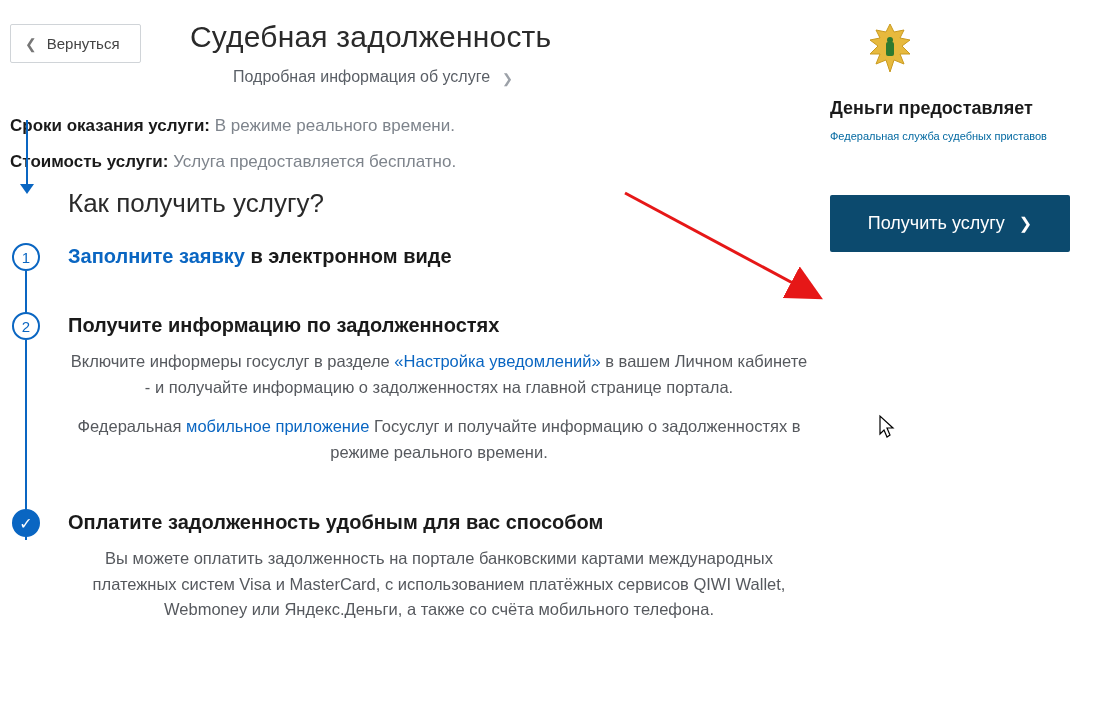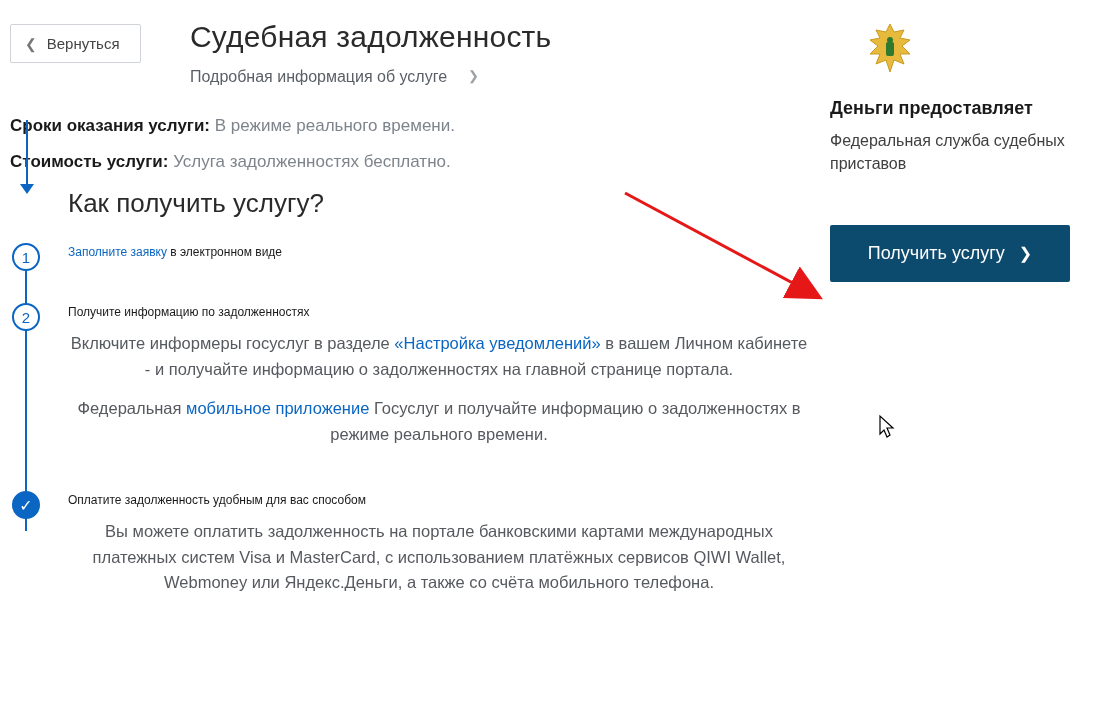--- a/index.html
+++ b/index.html
@@ -48,24 +48,25 @@
     font-size: 30px;
     font-weight: 400;
     color: #2a2a2a;
     margin-bottom: 14px;
     letter-spacing: 0.2px;
   }
   .more-info {
     color: #5a5f66;
     font-size: 16px;
     display: inline-flex;
-    align-items: flex-start;
-    gap: 21px;
+    align-items: flex-end;
+    gap: 12px;
     cursor: pointer;
     margin-bottom: 30px;
+    margin-left: 43px;
   }
   .more-info .chev { font-size: 13px; color:#9ca1a8; }
 
   .meta-block {
     margin-left: -180px; 
     padding-right: 0;
   }
   .meta-line {
     font-size: 17px;
     margin-bottom: 16px;
@@ -118,22 +119,22 @@
     background:#0a66c2; color:#fff; border-color:#0a66c2; font-size:16px;
   }
   .connector {
     position:absolute;
     left:-43px;
     width:2px;
     background:#0a66c2;
     z-index:1;
   }
   .step-title {
-    font-size: 12px;
-    font-weight: 400;
+    font-size: 20px;
+    font-weight: 700;
     color:#1a1a1a;
     margin-bottom: 12px;
   }
   .step-title .hl { color:#0a66c2; }
   .step-body {
     font-size: 16.5px;
     line-height: 1.55;
     color:#56595e;
   }
   .step-body .link { color:#0a66c2; }
@@ -141,21 +142,21 @@
 
   
   .emblem {
     width: 60px; height: 60px;
     margin: 0 0 18px 30px;
   }
   .provider-head {
     font-size: 18px; font-weight:700; margin-bottom:10px;
   }
   .provider-name {
-    font-size: 16px; color:#404040; line-height:1.45;
+    font-size: 11px; color:#0369a1; line-height:1.45;
   }
   .get-btn {
     margin-top: 50px;
     background:#0c4a6e;
     color:#fff;
     border:none;
     width: 240px;
     padding: 18px 20px;
     font-size: 18px;
     cursor:pointer;
@@ -203,21 +204,21 @@
       <span class="chev">❯</span>
     </div>
 
     <div class="meta-block">
       <div class="meta-line">
         <span class="label">Сроки оказания услуги:</span>
         <span class="value">В режиме реального времени.</span>
       </div>
       <div class="meta-line">
         <span class="label">Стоимость услуги:</span>
-        <span class="value">Услуга задолженностях бесплатно.</span>
+        <span class="value">Услуга предоставляется бесплатно.</span>
       </div>
     </div>
 
     <div class="steps-wrap">
       <div class="arrow-down">
         <div class="line"></div>
           <div class="head"></div>
       </div>
 
       <h2 class="how">Как получить услугу?</h2>

